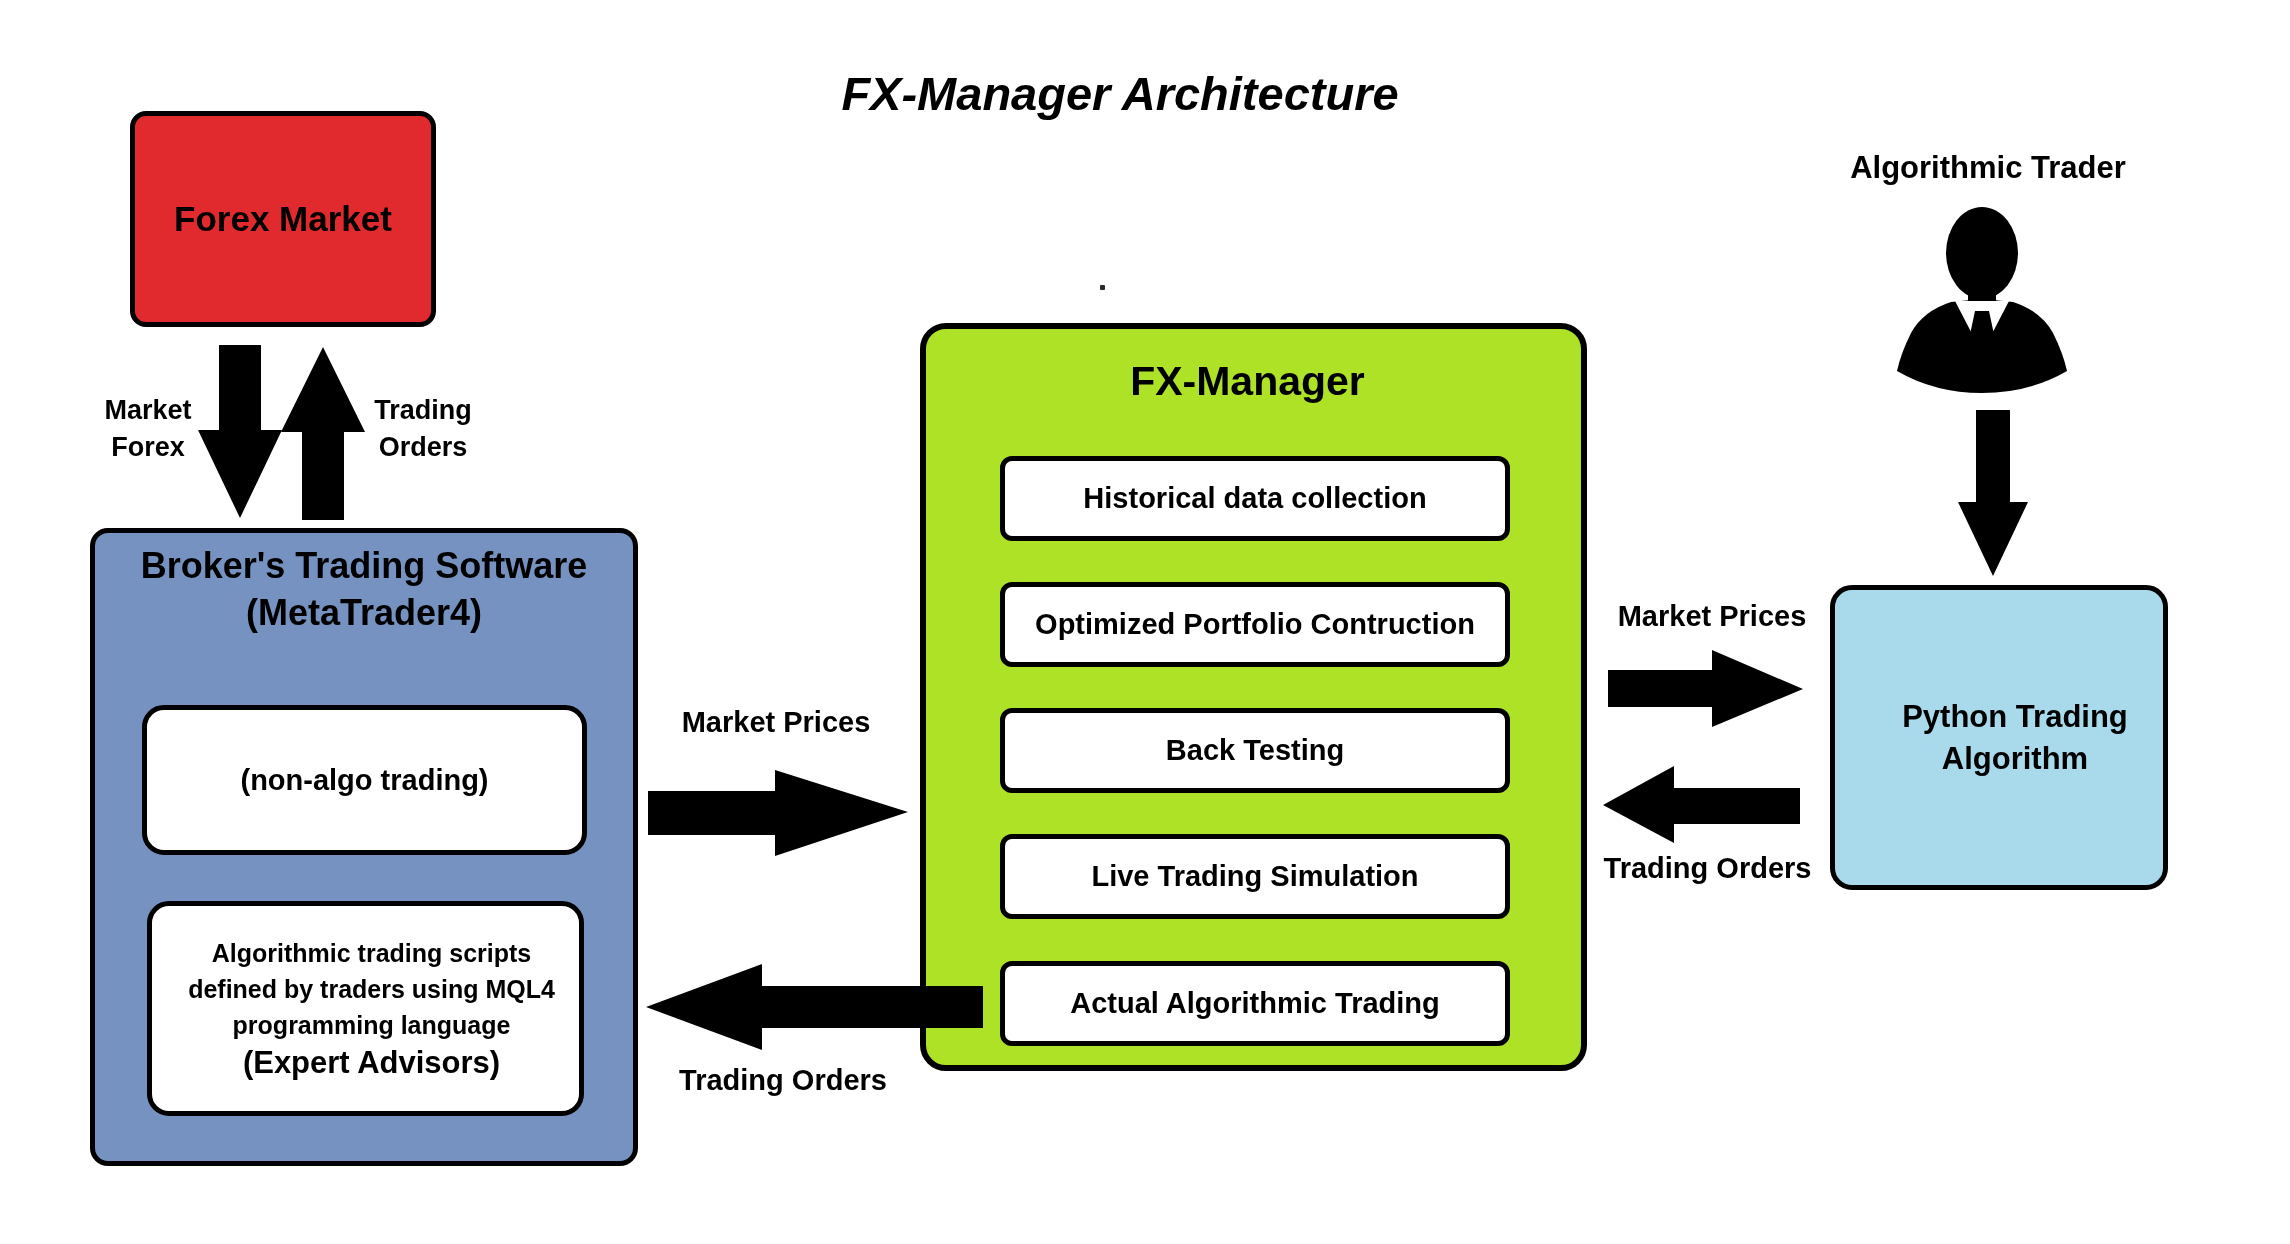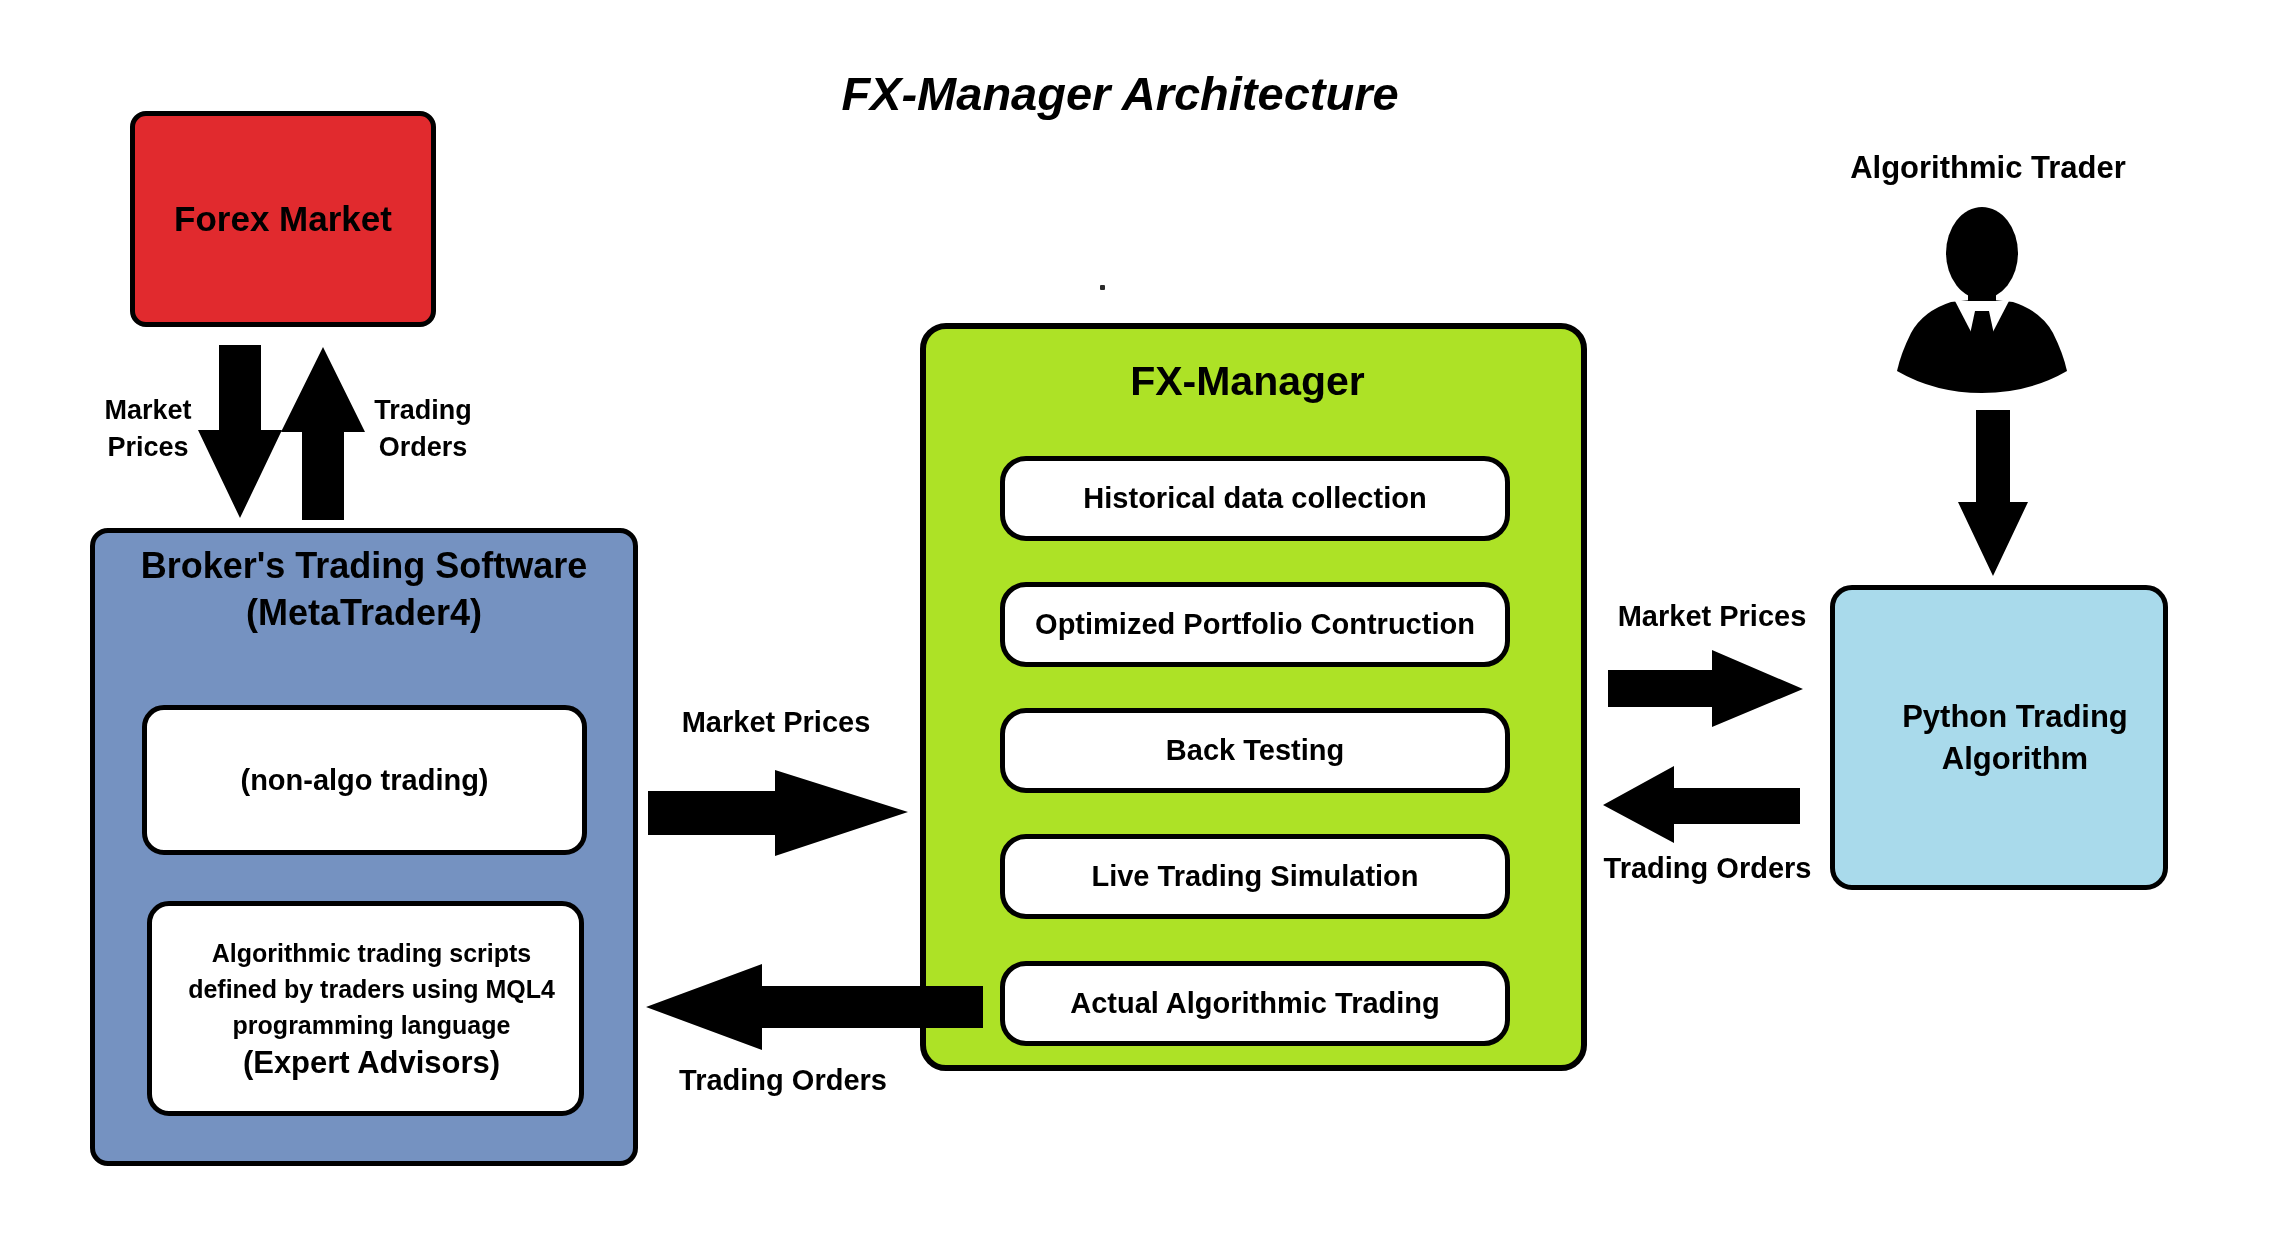--- a/index.html
+++ b/index.html
@@ -33,21 +33,21 @@
   .gui{left:142px; top:705px; width:445px; height:150px; font-size:29px; line-height:39px;}
   .scripts{left:147px; top:901px; width:437px; height:215px; font-size:25px; line-height:36px; flex-direction:column;padding-left:12px;}
   .scripts .big{font-size:31px; line-height:40px;}
   .fxm{
     left:920px; top:323px; width:655px; height:736px;
     background:var(--green); border:6px solid #000; border-radius:26px;
   }
   .fxm-title{left:970px; top:358px; width:555px; font-size:41px; text-align:center;}
   .module{
     left:1000px; width:510px; height:85px;
-    background:#fff; border:5px solid #000; border-radius:26px; box-sizing:border-box;
+    background:#fff; border:5px solid #000; border-radius:12px; box-sizing:border-box;
     font-size:29px;
   }
   .python{
     left:1830px; top:585px; width:338px; height:305px;
     background:var(--light_blue); border-radius:22px; font-size:31px; line-height:42px;padding-left:32px;
   }
   .python .inner{width:280px;}
   .trader-label{left:1828px; top:150px; width:320px; font-size:31px; text-align:center;}
   .flow-label{font-size:27px; line-height:37px; text-align:center;}
   .flow-label-lg{font-size:29px; text-align:center;}
@@ -64,21 +64,21 @@
   <div class="abs center page-title">FX-Manager Architecture</div>
 
   <div class="abs speck"></div>
 
   <div class="abs center node forex">
     <span>Forex Market</span>
   </div>
 
   <div class="abs flow-label" style="left:58px;top:392px;width:180px;">
     <div>Market</div>
-    <div>Prices</div>
+    <div>Forex</div>
   </div>
   <div class="abs flow-label" style="left:348px;top:392px;width:150px;">
     <div>Trading</div>
     <div>Orders</div>
   </div>
 
   <div class="abs node broker"></div>
   <div class="abs broker-title">
     <div>Broker's Trading Software</div>
     <div>(MetaTrader4)</div>

